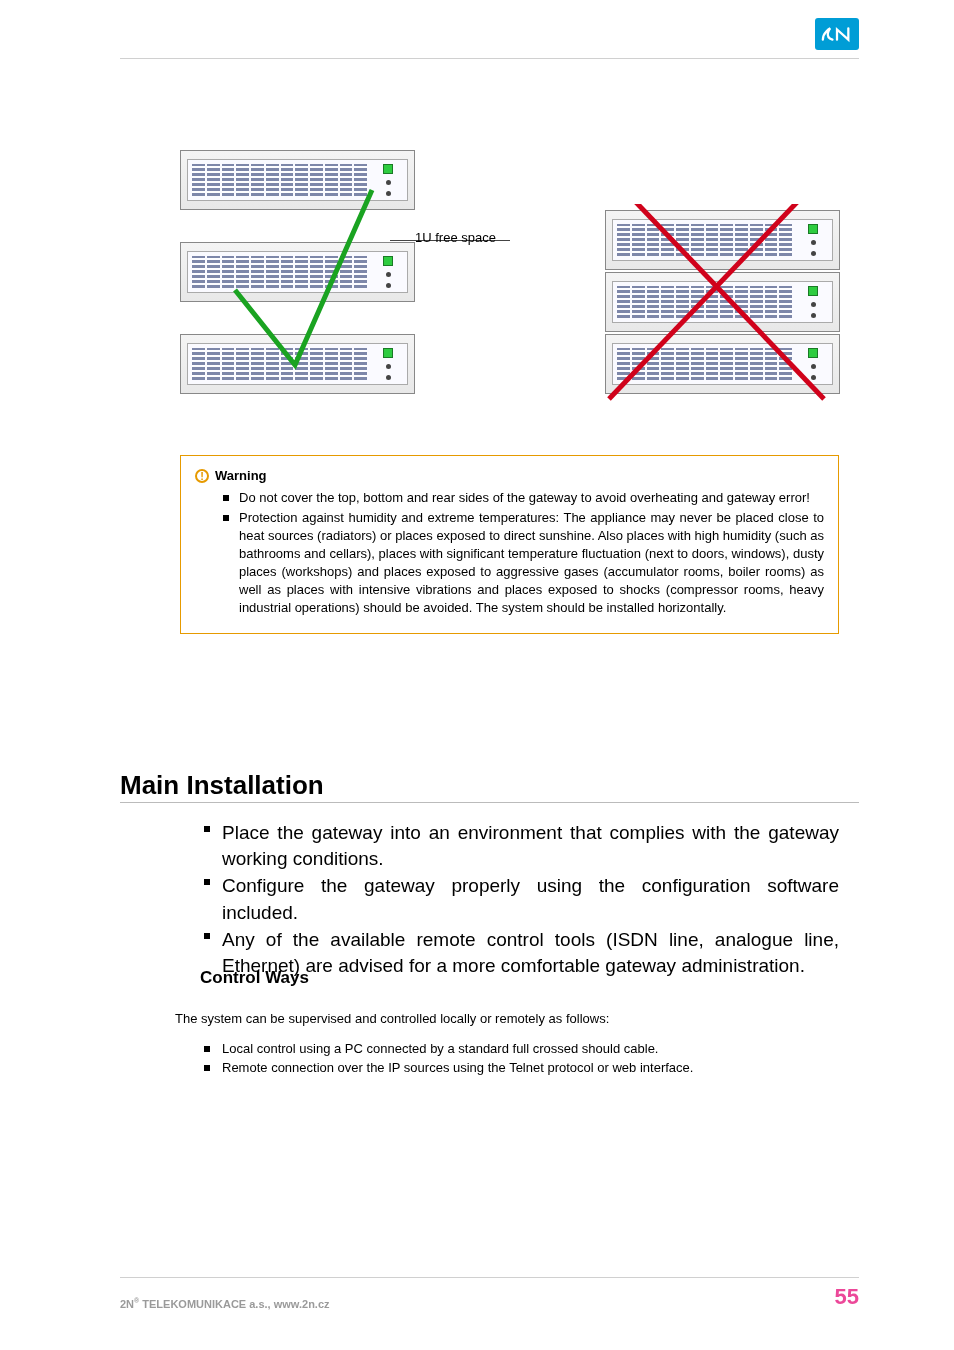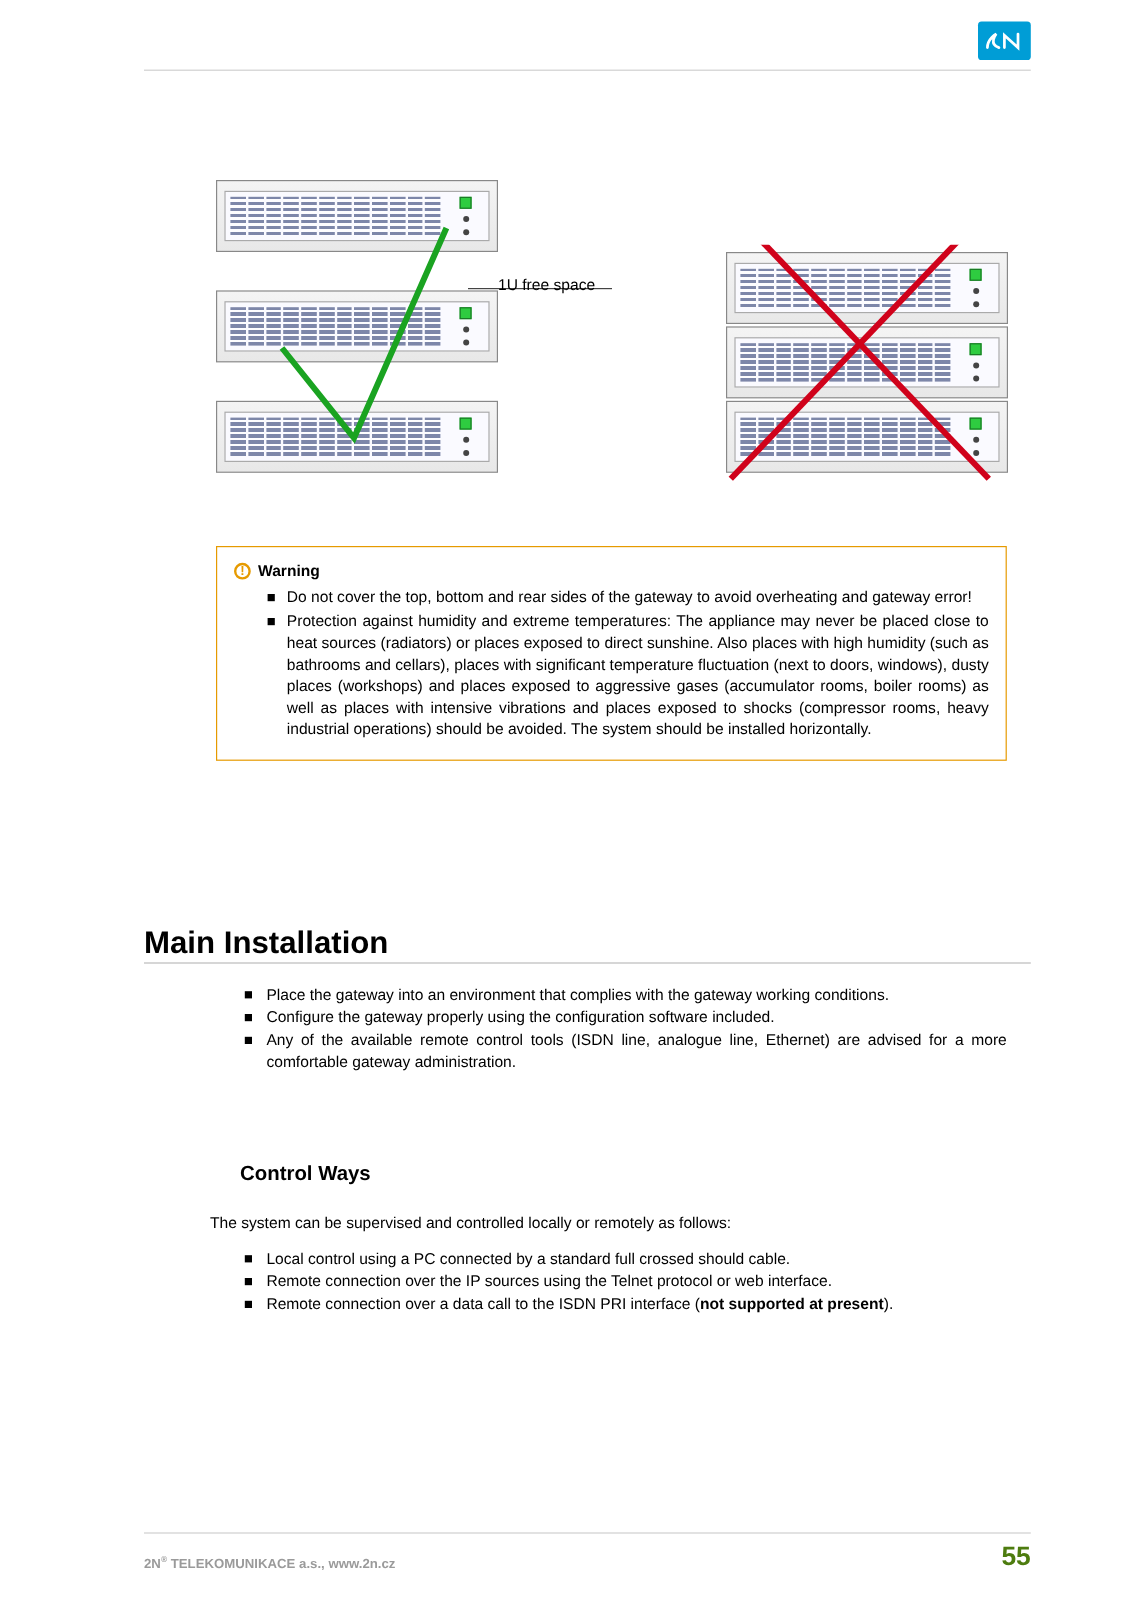--- a/index.html
+++ b/index.html
@@ -32,35 +32,35 @@
   .admon-head { font-size: 13px; font-weight: bold; display: flex; align-items: center; gap: 6px; margin-bottom: 6px; }
   .warn-ico { width: 14px; height: 14px; border: 2px solid #e69a00; border-radius: 50%; display: inline-flex; align-items: center; justify-content: center; color: #e69a00; font-size: 11px; font-weight: bold; }
   .admon ul { list-style: none; padding-left: 44px; }
   .admon li { position: relative; font-size: 13px; line-height: 1.38; text-align: justify; margin-bottom: 2px; }
   .admon li::before { content: ""; position: absolute; left: -16px; top: 6px; width: 6px; height: 6px; background: #000; }
 
   .h2 { position: absolute; top: 770px; left: 120px; font-size: 26px; font-weight: bold; }
   .h2-rule { position: absolute; top: 802px; left: 120px; right: 95px; height: 1px; background: #bbb; }
 
   .list1 { position: absolute; top: 820px; left: 200px; right: 115px; list-style: none; }
-  .list1 li { position: relative; font-size: 13px; line-height: 1.38; text-align: justify; padding-left: 22px; margin-bottom: 1px; }
+  .list1 li { position: relative; font-size: 19px; line-height: 1.38; text-align: justify; padding-left: 22px; margin-bottom: 1px; }
   .list1 li::before { content: ""; position: absolute; left: 4px; top: 6px; width: 6px; height: 6px; background: #000; }
 
   .h3 { position: absolute; top: 968px; left: 200px; font-size: 17px; font-weight: bold; }
 
   .p1 { position: absolute; top: 1010px; left: 175px; right: 115px; font-size: 13px; line-height: 1.4; }
 
   .list2 { position: absolute; top: 1040px; left: 200px; right: 115px; list-style: none; }
   .list2 li { position: relative; font-size: 13px; line-height: 1.38; text-align: justify; padding-left: 22px; margin-bottom: 1px; }
   .list2 li::before { content: ""; position: absolute; left: 4px; top: 6px; width: 6px; height: 6px; background: #000; }
 
   .footer { position: absolute; bottom: 40px; left: 120px; right: 95px; display: flex; justify-content: space-between; align-items: flex-end; border-top: 1px solid #d0d0d0; padding-top: 6px; }
   .footer-left { font-size: 11px; color: #9a9a9a; font-weight: bold; }
   .footer-left .reg { font-size: 7px; vertical-align: super; }
-  .footer-right { font-size: 22px; color: #4d7c0f; font-weight: bold; }
+  .footer-right { font-size: 22px; color: #ec4899; font-weight: bold; }
   b { font-weight: bold; }
 </style>
 </head>
 <body>
 
 <div class="page">
   <div class="toprule"></div>
   <div class="logo-box">
     <svg viewBox="0 0 60 30">
         <g fill="none" stroke="#fff" stroke-width="4" stroke-linecap="round">
@@ -252,21 +252,20 @@
     <li>Any of the available remote control tools (ISDN line, analogue line, Ethernet) are advised for a more comfortable gateway administration.</li>
   </ul>
 
   <h3 class="h3">Control Ways</h3>
 
   <p class="p1">The system can be supervised and controlled locally or remotely as follows:</p>
 
   <ul class="list2">
     <li>Local control using a PC connected by a standard full crossed should cable.</li>
     <li>Remote connection over the IP sources using the Telnet protocol or web interface.</li>
-    <li><span>Remote connection over a data call to the ISDN PRI interface (</span><b>not supported at present</b><span>).</span></li>
   </ul>
 
   <div class="footer">
     <div class="footer-left">
       <span>2N</span><span class="reg">®</span><span> TELEKOMUNIKACE a.s., www.2n.cz</span>
     </div>
     <div class="footer-right">55</div>
   </div>
 </div>
 

